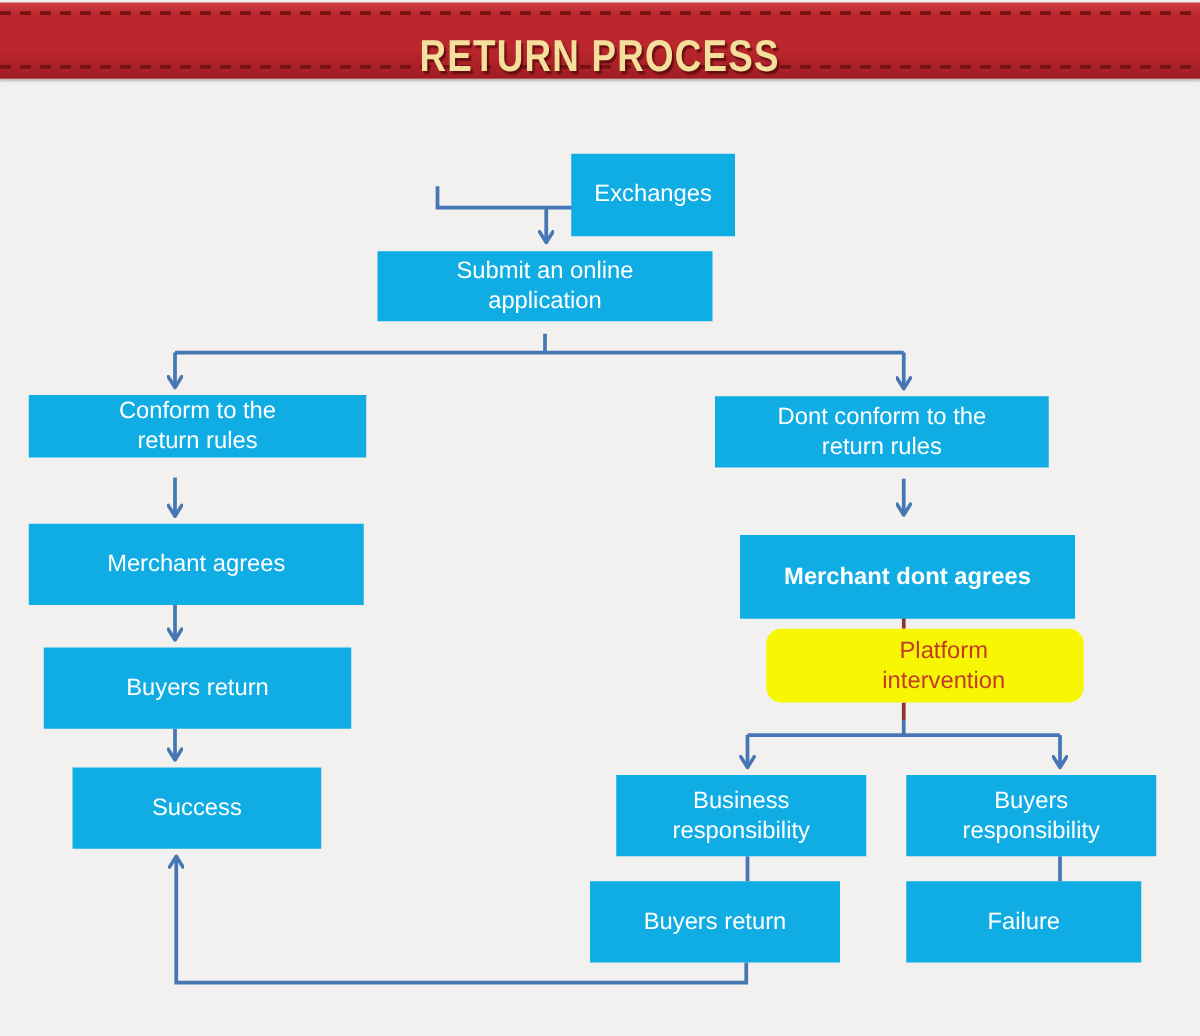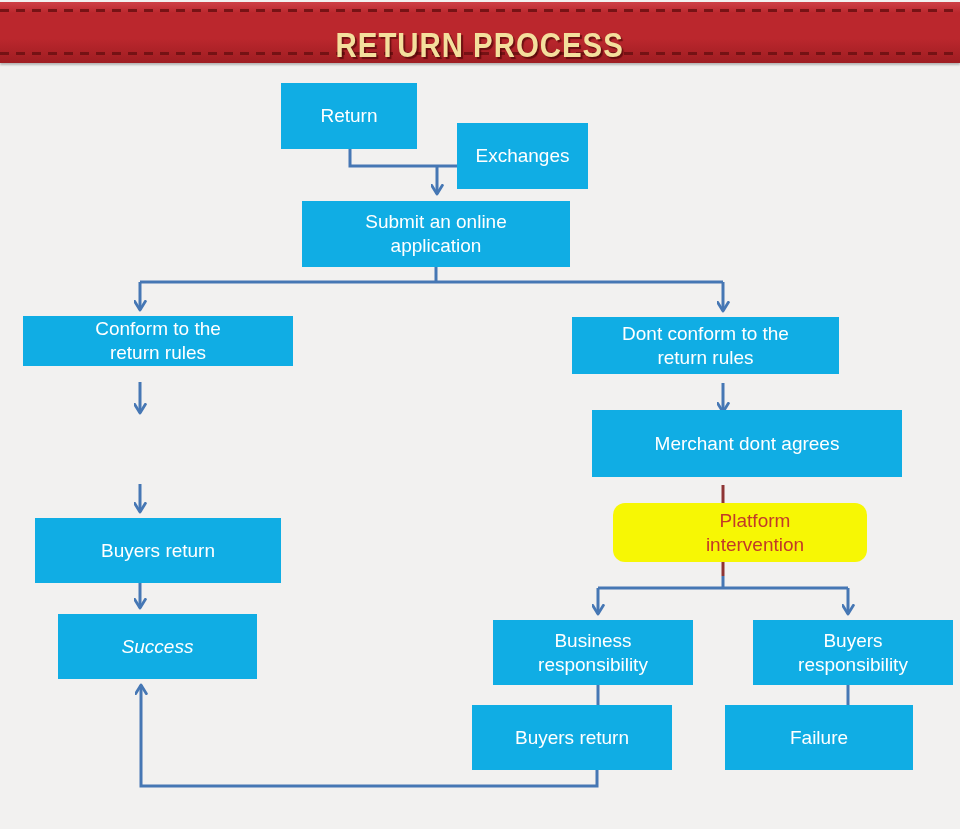--- a/index.html
+++ b/index.html
@@ -113,46 +113,46 @@
     <path class="conn" d="M598,588 L848,588"></path>
     <path class="conn" d="M598,588 L598,614" marker-end="url(#arrow)"></path>
     <path class="conn" d="M848,588 L848,614" marker-end="url(#arrow)"></path>
 
     <path class="conn" d="M598,685 L598,705"></path>
     <path class="conn" d="M848,685 L848,705"></path>
 
     <path class="conn" d="M597,770 L597,786 L141,786 L141,685" marker-end="url(#arrow)"></path>
   </svg>
 
-  <div class="node" style="left:281px;top:83px;width:136px;height:66px;">Return</div>
 
   <div class="node" style="left:457px;top:83px;width:131px;height:66px;margin-top:40px;">Exchanges</div>
 
-  <div class="node" style="left:302px;top:201px;width:268px;height:66px;">Submit an online
+  <div class="node" style="left:302px;top:201px;width:268px;height:56px;">Submit an online
 application</div>
 
   <div class="node" style="left:23px;top:316px;width:270px;height:50px;">Conform to the
 return rules</div>
 
   <div class="node" style="left:572px;top:317px;width:267px;height:57px;">Dont conform to the
 return rules</div>
 
+  <div class="node" style="left:23px;top:419px;width:268px;height:65px;">Merchant agrees</div>
 
-  <div class="node" style="left:592px;top:410px;width:310px;height:67px;">Merchant dont agrees</div>
+  <div class="node" style="left:592px;top:428px;width:268px;height:67px;font-weight:bold;">Merchant dont agrees</div>
 
   <div class="node" style="left:35px;top:518px;width:246px;height:65px;">Buyers return</div>
 
   <div class="node highlight" style="left:613px;top:503px;width:224px;height:59px;padding-left:30px;">Platform
 intervention</div>
 
-  <div class="node" style="left:58px;top:614px;width:199px;height:65px;font-style:italic;">Success</div>
+  <div class="node" style="left:58px;top:614px;width:199px;height:65px;">Success</div>
 
   <div class="node" style="left:493px;top:620px;width:200px;height:65px;">Business
 responsibility</div>
 
-  <div class="node" style="left:725px;top:620px;width:200px;height:65px;margin-left:28px;">Buyers
+  <div class="node" style="left:725px;top:620px;width:200px;height:65px;">Buyers
 responsibility</div>
 
   <div class="node" style="left:472px;top:705px;width:200px;height:65px;">Buyers return</div>
 
   <div class="node" style="left:725px;top:705px;width:188px;height:65px;">Failure</div>
 
 </div>
 
 </body></html>

